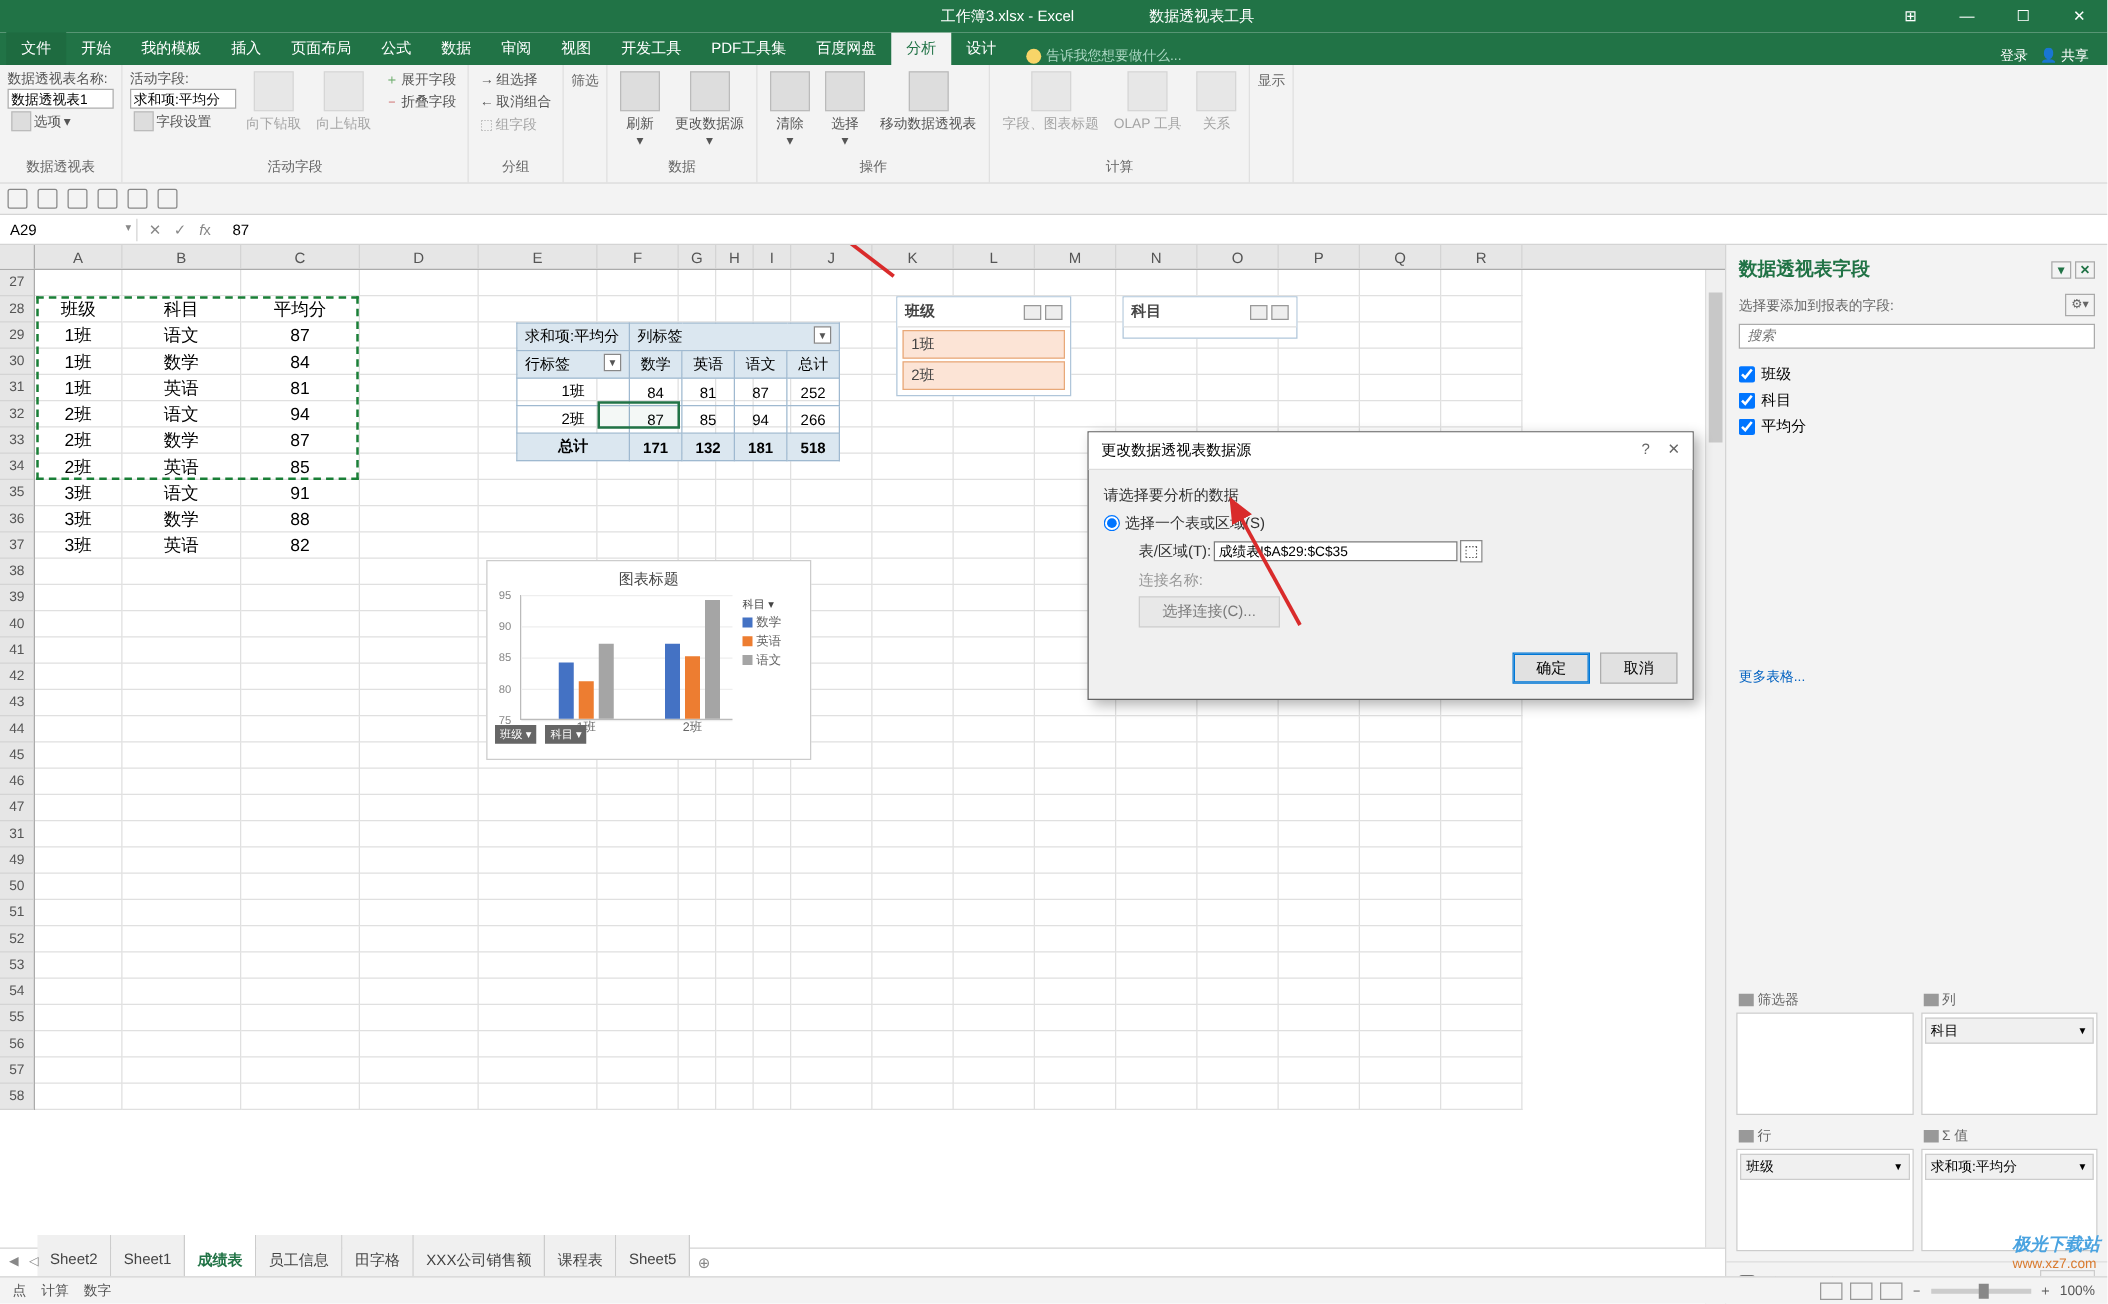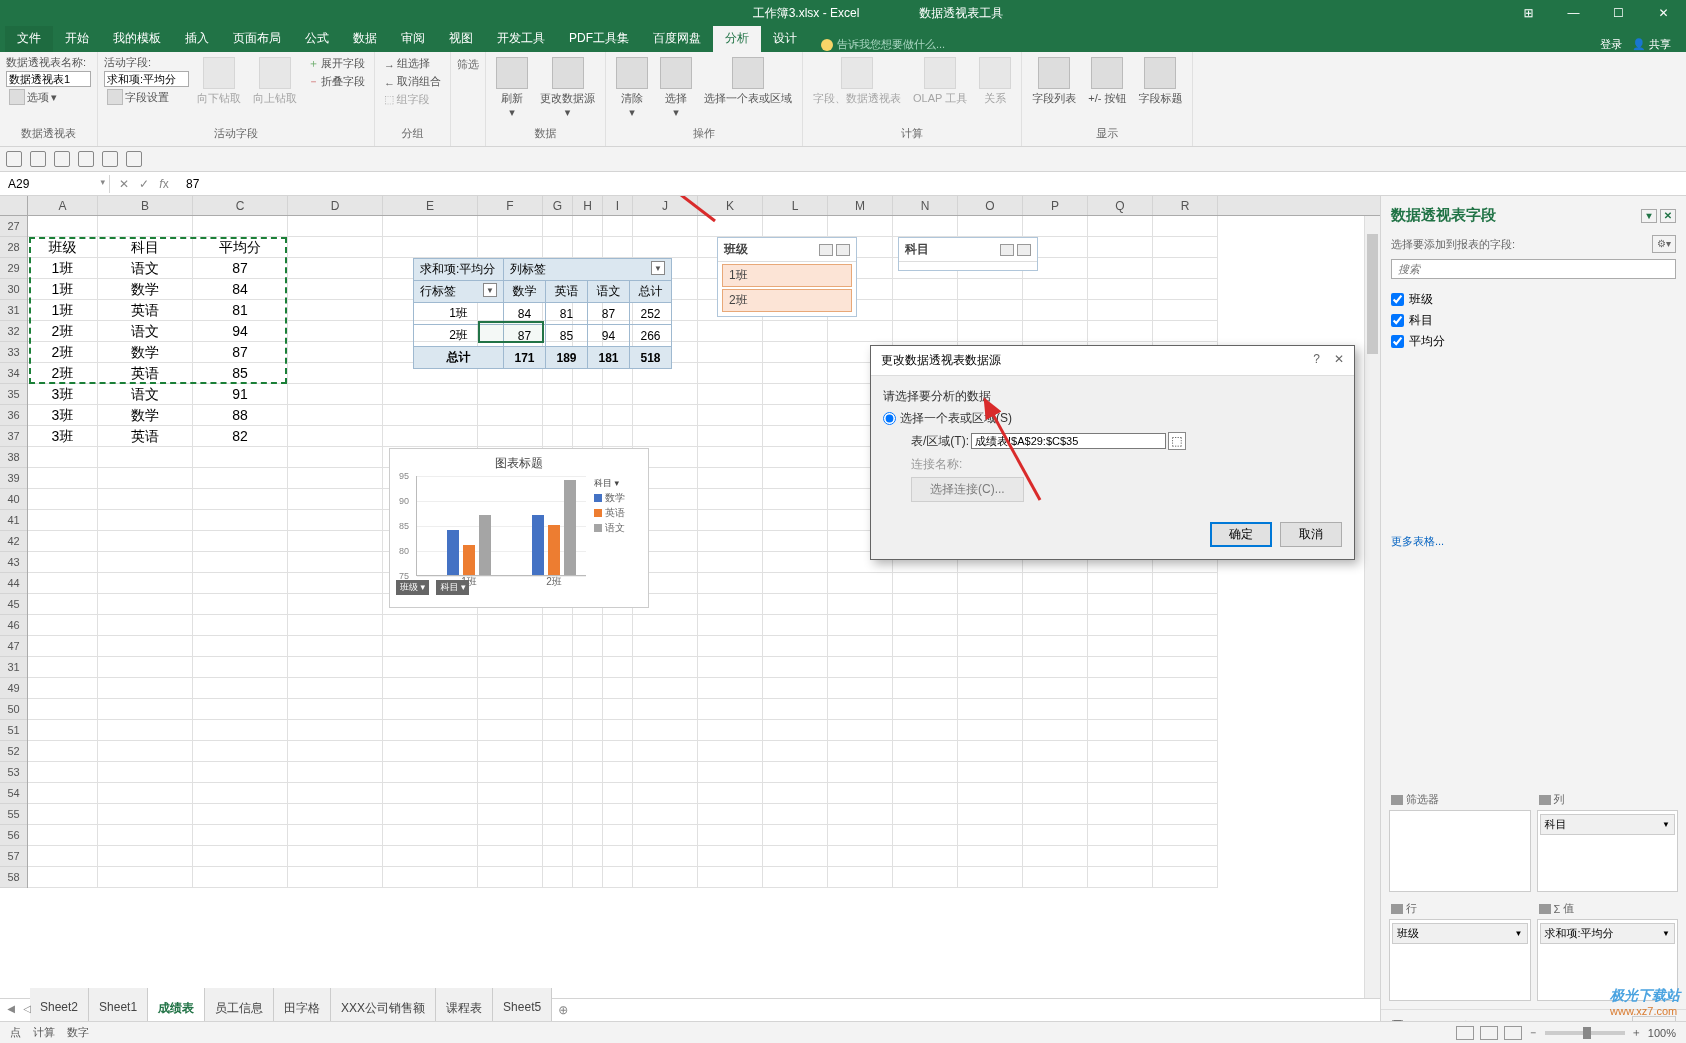--- a/index.html
+++ b/index.html
@@ -278,57 +278,43 @@
       <div class="rbtn"><span class="ric"></span><span>更改数据源</span> ▾</div>
     </div>
     <div class="ribbon-group-label">数据</div>
   </div>
   <div class="ribbon-group">
     <div class="ribbon-group-body">
       <div class="rbtn"><span class="ric"></span><span>清除</span> ▾</div>
       <div class="rbtn"><span class="ric"></span><span>选择</span> ▾</div>
       <div class="rbtn">
           <span class="ric"></span>
-          <span>选择一个表或区域</span>
+          <span>移动数据透视表</span>
         </div>
     </div>
     <div class="ribbon-group-label">操作</div>
   </div>
   <div class="ribbon-group">
     <div class="ribbon-group-body">
       <div class="rbtn disabled">
           <span class="ric"></span>
-          <span>字段、数据透视表</span>
+          <span>字段、图表标题</span>
         </div>
       <div class="rbtn disabled">
           <span class="ric"></span>
           <span>OLAP 工具</span>
         </div>
       <div class="rbtn disabled">
           <span class="ric"></span>
           <span>关系</span>
         </div>
     </div>
     <div class="ribbon-group-label">计算</div>
   </div>
   <div class="ribbon-group">
-    <div class="ribbon-group-body">
-      <div class="rbtn">
-          <span class="ric"></span>
-          <span>字段列表</span>
-        </div>
-      <div class="rbtn">
-          <span class="ric"></span>
-          <span>+/- 按钮</span>
-        </div>
-      <div class="rbtn">
-          <span class="ric"></span>
-          <span>字段标题</span>
-        </div>
-    </div>
     <div class="ribbon-group-label">显示</div>
   </div>
 </div>
 
 <div class="qat">
   <span class="qat-btn"></span>
   <span class="qat-btn"></span>
   <span class="qat-btn"></span>
   <span class="qat-btn"></span>
   <span class="qat-btn"></span>
@@ -1067,21 +1053,21 @@
               <tr>
                 <td class="pvt-c" style="text-align:center">2班</td>
                 <td class="pvt-c">87</td>
                 <td class="pvt-c">85</td>
                 <td class="pvt-c">94</td>
                 <td class="pvt-c">266</td>
               </tr>
               <tr>
                 <td class="pvt-c pvt-tot">总计</td>
                 <td class="pvt-c pvt-tot">171</td>
-                <td class="pvt-c pvt-tot">189</td>
+                <td class="pvt-c pvt-tot">132</td>
                 <td class="pvt-c pvt-tot">181</td>
                 <td class="pvt-c pvt-tot">518</td>
               </tr>
             </tbody>
           </table>
         </div>
     </div>
 
     <div class="dashed-box" style="left:29px; top:41px; width:258px; height:147px;"></div>
 

